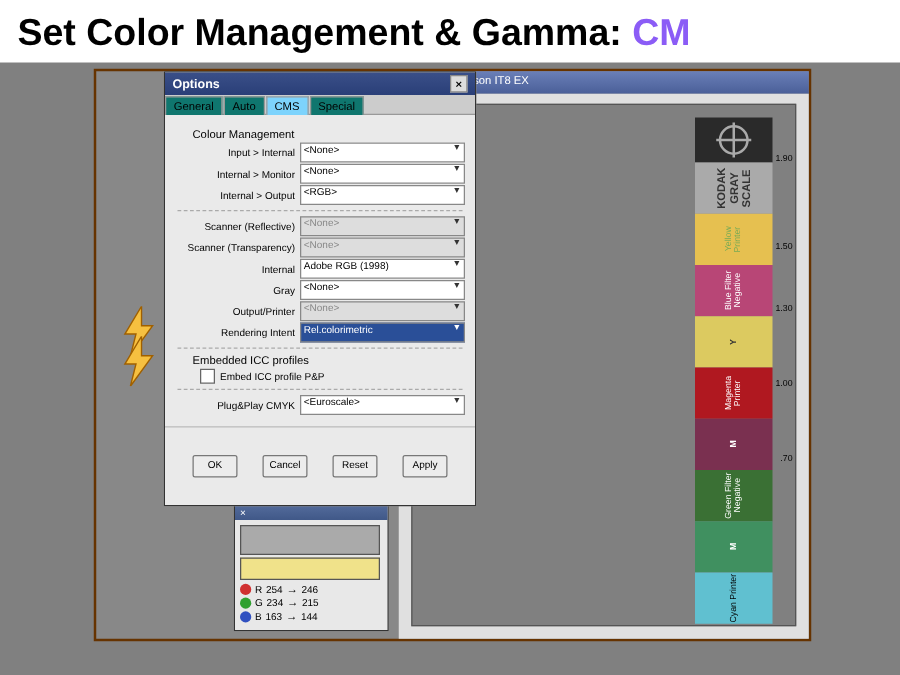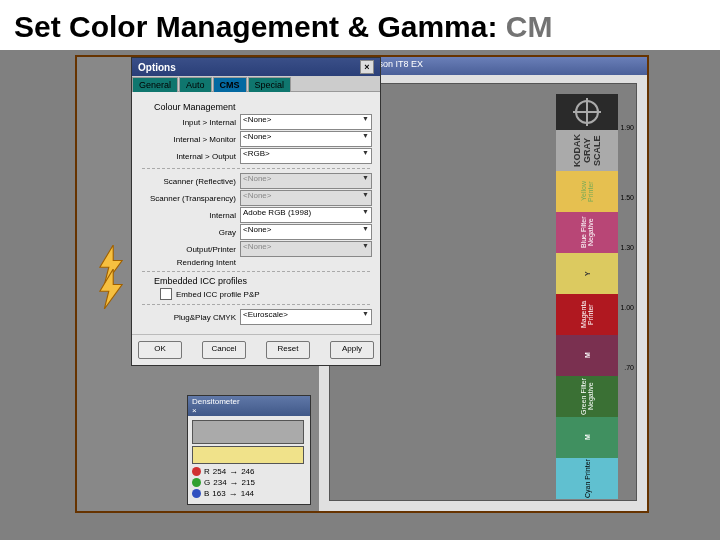--- a/index.html
+++ b/index.html
@@ -11,21 +11,21 @@
     overflow: hidden;
     position: relative;
   }
   .slide-title {
     font-size: 30px;
     font-weight: bold;
     color: #000;
     padding: 10px 14px 6px 14px;
     background: #fff;
   }
-  .slide-title .red { color: #737373; }
+  .slide-title .red { color: #8b5cf6; }
   .stage {
     position: absolute;
     left: 75px; top: 55px;
     width: 570px; height: 454px;
     background: #888;
     border: 2px solid #663300;
   }
   .app-title {
     position: absolute;
     left: 242px; top: 0; right: 0; height: 18px;
@@ -94,37 +94,37 @@
   .dlg-close {
     width: 12px; height: 12px; background: #ddd; color: #000;
     font-size: 9px; text-align: center; line-height: 12px;
     border: 1px solid #888;
   }
   .tabs { display: flex; gap: 1px; background: #ccc; border-bottom: 1px solid #999; }
   .tab {
     padding: 2px 6px; background: #0f766e; border: 1px solid #999;
     border-bottom: none; font-size: 9px; position: relative; top: 1px;
   }
-  .tab.active { background: #0369a1; font-weight: bold; }
+  .tab.active { background: #7dd3fc; font-weight: normal; }
   .dlg-body { padding: 6px 8px 8px 8px; }
   .grp-title { font-size: 9px; margin: 4px 0 2px 14px; }
   .row { display: flex; align-items: center; margin: 1px 0; }
   .row label { flex: 0 0 96px; text-align: right; padding-right: 4px; font-size: 8px; }
   .sel {
     flex: 1; height: 14px; background: #fff; border: 1px solid #888;
     font-size: 8px; padding: 0 2px; display: flex; align-items: flex-start;
     justify-content: space-between;
   }
   .sel.dis { background: #ddd; color: #888; }
   .sel.hl { background: #2a4f98; color: #fff; }
   .sel .arr { font-size: 7px; color: #333; }
   .divider { border-top: 1px dashed #aaa; margin: 4px 2px; }
   .chk { display: flex; align-items: center; gap: 4px; font-size: 8px; margin: 2px 0 2px 20px; }
   .chk .box { width: 10px; height: 10px; border: 1px solid #666; background: #fff; }
-  .dlg-btns { display: flex; gap: 20px; justify-content: space-around; border-top: 1px solid #bbb; padding: 6px; }
+  .dlg-btns { display: flex; gap: 20px; justify-content: space-around; border-top: 1px solid #bbb; padding: 22px; }
   .btn {
     width: 50px; height: 16px; background: #ececec; border: 1px solid #777;
     font-size: 8px; text-align: center; line-height: 14px; border-radius: 2px;
   }
 
   .dens {
     position: absolute;
     left: 110px; top: 338px;
     width: 122px; height: 108px;
     background: #e8e8e8; border: 1px solid #333;
@@ -249,20 +249,24 @@
         </div>
       <div class="row">
           <label>Output/Printer</label>
           <div class="sel dis">
             <span>&lt;None&gt;</span>
             <span class="arr">▼</span>
           </div>
         </div>
       <div class="row">
           <label>Rendering Intent</label>
+          <div class="sel hl">
+            <span>Rel.colorimetric</span>
+            <span class="arr" style="color:#fff">▼</span>
+          </div>
         </div>
 
       <div class="divider"></div>
       <div class="grp-title">Embedded ICC profiles</div>
       <div class="chk">
           <span class="box"></span>
           <span>Embed ICC profile P&amp;P</span>
         </div>
       <div class="divider"></div>
       <div class="row">

